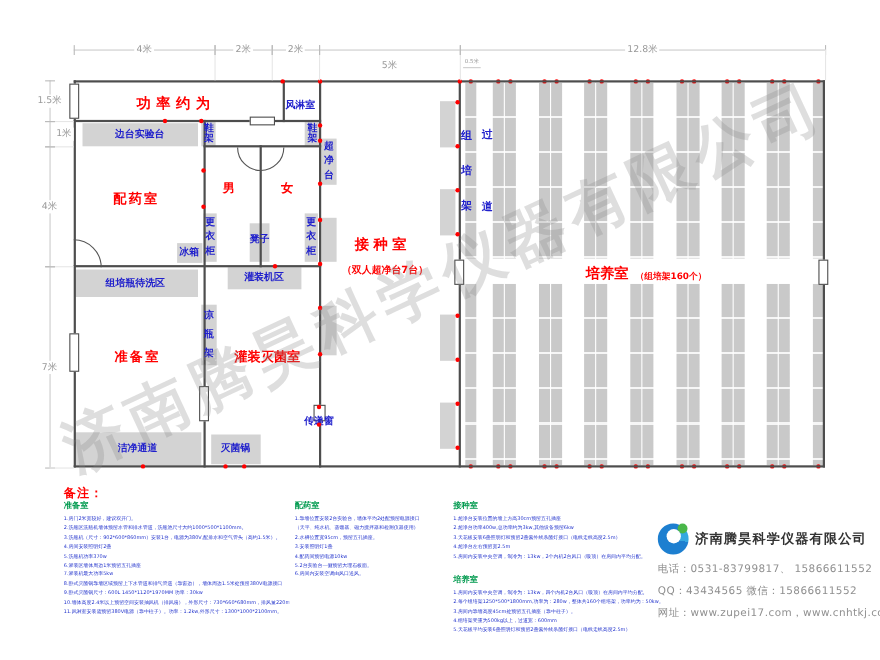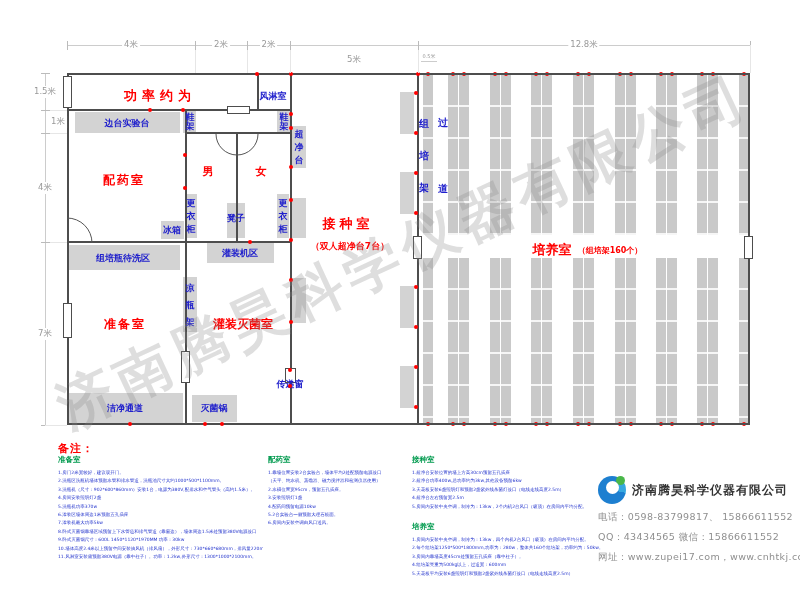--- a/index.html
+++ b/index.html
@@ -328,18 +328,18 @@
             <div class="note-line">4.组培架受重为500kg以上，过道宽：600mm</div>
             <div class="note-line">5.天花板平均安装6盏照明灯和预留2盏紫外线杀菌灯接口（电线走线高度2.5m）</div>
           </div>
         </div>
       </div>
     <div id="company">
       <div class="co-head">
         <div class="logo"></div>
         <div class="co-name">济南腾昊科学仪器有限公司</div>
       </div>
-      <div class="co-line">电话：0598-83799817、 15866611552</div>
+      <div class="co-line">电话：0531-83799817、 15866611552</div>
       <div class="co-line">QQ：43434565    微信：15866611552</div>
       <div class="co-line">网址：www.zupei17.com，www.cnhtkj.com</div>
     </div>
   </div>
 </div>
 
 </body></html>

